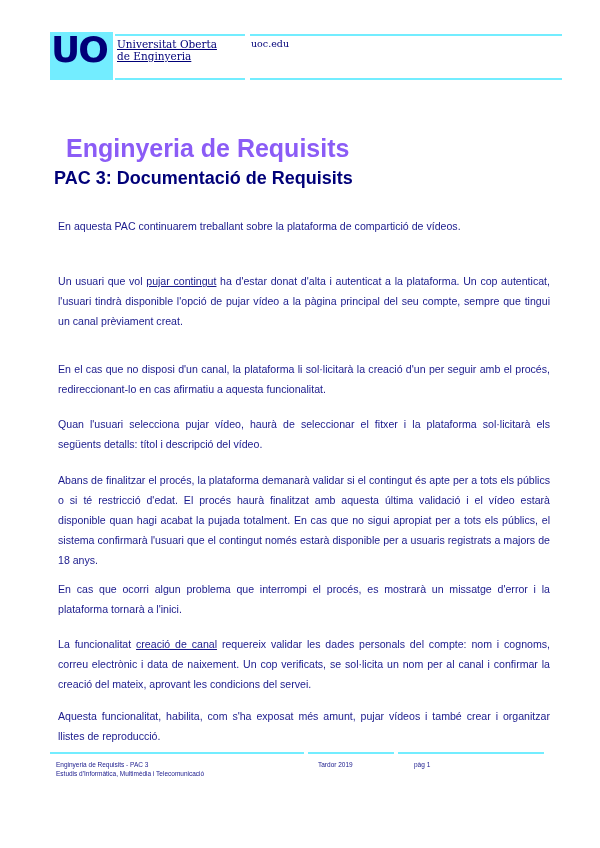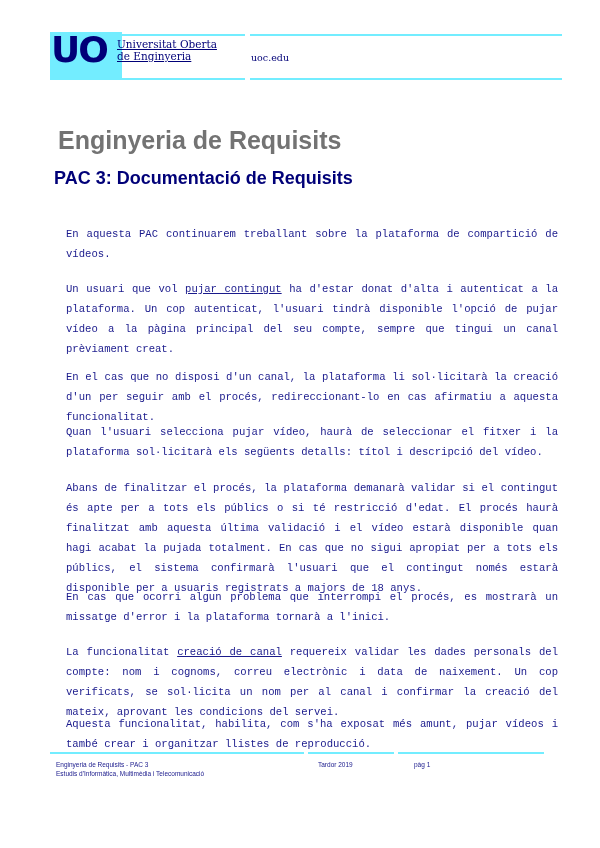--- a/index.html
+++ b/index.html
@@ -19,21 +19,21 @@
       position: absolute;
       left: 0; top: 0;
       width: 600px; height: 848px;
       background: #ffffff;
     }
 
     
     .logo-block {
       position: absolute;
       left: 50px; top: 32px;
-      width: 72px; height: 48px;
+      width: 63px; height: 48px;
       background: #73edff;
       overflow: hidden;
     }
     .logo-text {
       position: absolute;
       left: 1px; top: -6px;
       font-family: "DejaVu Sans", sans-serif;
       font-weight: bold;
       font-size: 36px;
       letter-spacing: -2px;
@@ -54,55 +54,55 @@
       position: absolute;
       left: 117px; top: 38px;
       font-family: "DejaVu Serif", "Liberation Serif", serif;
       font-size: 10.5px;
       line-height: 12px;
       color: #000078;
     }
     .uni-name div { white-space: nowrap; text-decoration: underline; }
     .uni-url {
       position: absolute;
-      left: 251px; top: 52px;
+      left: 251px; top: 38px;
       font-family: "DejaVu Serif", "Liberation Serif", serif;
       font-size: 9.5px;
       color: #000078;
     }
 
     
     .doc-title {
       position: absolute;
       left: 50px; top: 118px;
-      margin: 8px;
+      margin: 16px;
       font-family: "Liberation Sans", sans-serif;
       font-weight: bold;
       font-size: 25px;
-      color: #737373;
+      color: #8b5cf6;
       white-space: nowrap;
     }
     .doc-subtitle {
       position: absolute;
       left: 50px; top: 164px;
       margin: 4px;
       font-family: "Liberation Sans", sans-serif;
       font-weight: bold;
       font-size: 18px;
       color: #000078;
       white-space: nowrap;
     }
 
     
     .body-text {
       position: absolute;
       left: 50px;
       width: 492px;
-      margin: 16px;
-      font-family: Liberation Mono, monospace;
+      margin: 8px;
+      font-family: Liberation Sans, sans-serif;
       font-size: 10.6px;
       line-height: 20px;
       color: #1a1a8c;
       text-align: justify;
     }
     .body-text .ul {
       text-decoration: underline;
     }
     .p1 { top: 208px; }
     .p2 { top: 244px; }

